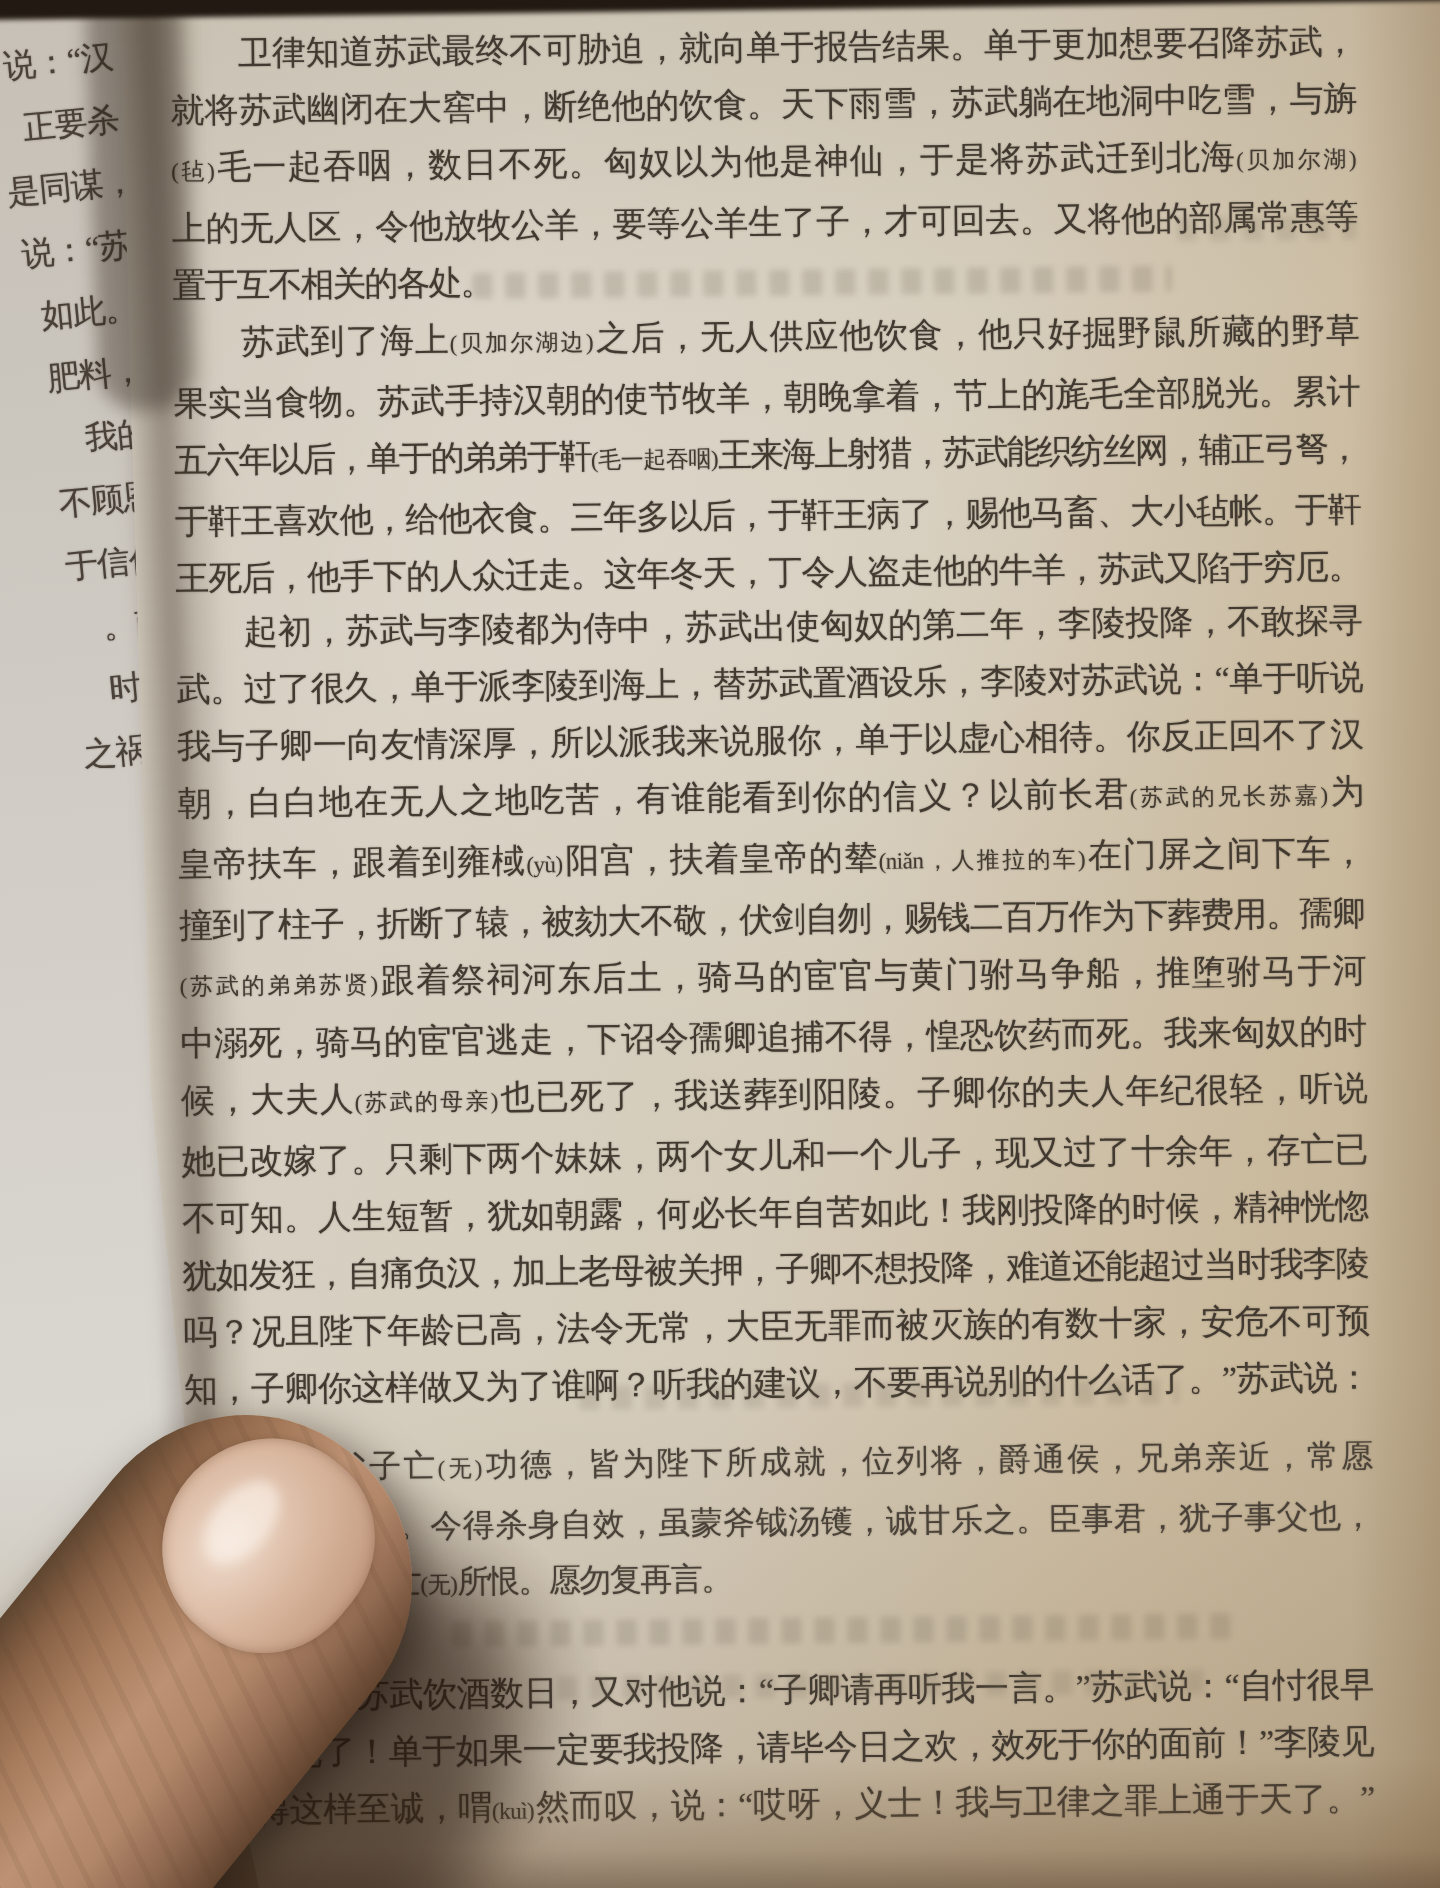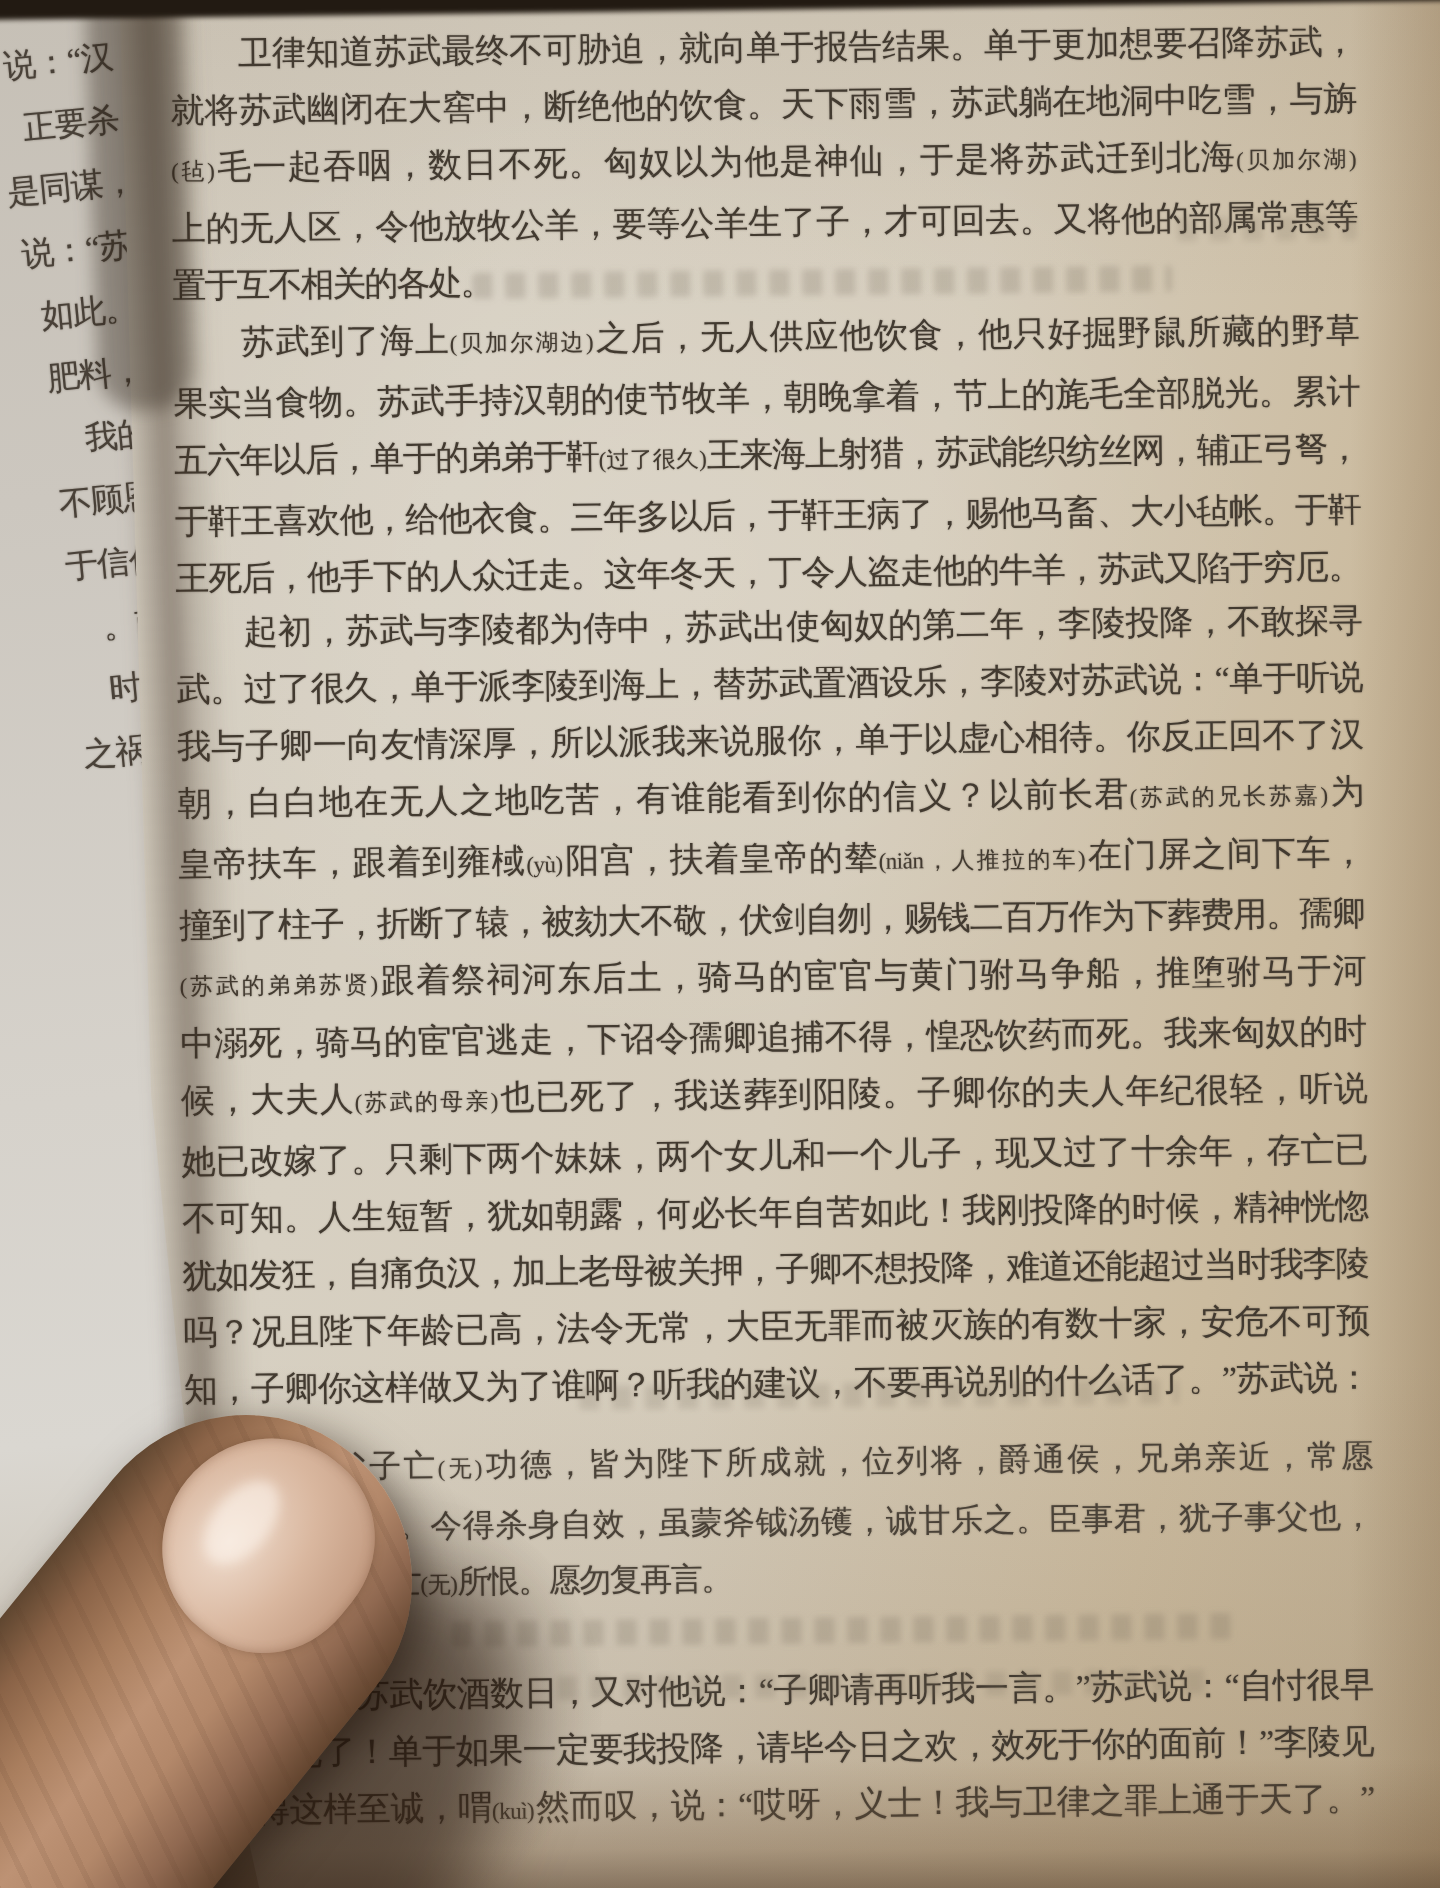--- a/index.html
+++ b/index.html
@@ -82,21 +82,21 @@
       <div class="line indent">卫律知道苏武最终不可胁迫，就向单于报告结果。单于更加想要召降苏武，</div>
       <div class="line">就将苏武幽闭在大窖中，断绝他的饮食。天下雨雪，苏武躺在地洞中吃雪，与旃</div>
       <div class="line"><span class="ann">(毡)</span>毛一起吞咽，数日不死。匈奴以为他是神仙，于是将苏武迁到北海<span class="ann">(贝加尔湖)</span></div>
       <div class="line">上的无人区，令他放牧公羊，要等公羊生了子，才可回去。又将他的部属常惠等</div>
       <div class="line short">置于互不相关的各处。</div>
     </div>
 
     <div class="para p2">
       <div class="line indent">苏武到了海上<span class="ann">(贝加尔湖边)</span>之后，无人供应他饮食，他只好掘野鼠所藏的野草</div>
       <div class="line">果实当食物。苏武手持汉朝的使节牧羊，朝晚拿着，节上的旄毛全部脱光。累计</div>
-      <div class="line">五六年以后，单于的弟弟于靬<span class="ann">(过了很久)</span>王来海上射猎，苏武能织纺丝网，辅正弓弩，</div>
+      <div class="line">五六年以后，单于的弟弟于靬<span class="ann">(毛一起吞咽)</span>王来海上射猎，苏武能织纺丝网，辅正弓弩，</div>
       <div class="line">于靬王喜欢他，给他衣食。三年多以后，于靬王病了，赐他马畜、大小毡帐。于靬</div>
       <div class="line">王死后，他手下的人众迁走。这年冬天，丁令人盗走他的牛羊，苏武又陷于穷厄。</div>
     </div>
 
     <div class="para p3">
       <div class="line indent">起初，苏武与李陵都为侍中，苏武出使匈奴的第二年，李陵投降，不敢探寻</div>
       <div class="line">武。过了很久，单于派李陵到海上，替苏武置酒设乐，李陵对苏武说：“单于听说</div>
       <div class="line">我与子卿一向友情深厚，所以派我来说服你，单于以虚心相待。你反正回不了汉</div>
       <div class="line">朝，白白地在无人之地吃苦，有谁能看到你的信义？以前长君<span class="ann">(苏武的兄长苏嘉)</span>为</div>
       <div class="line">皇帝扶车，跟着到雍棫<span class="ann">(yù)</span>阳宫，扶着皇帝的辇<span class="ann">(niǎn，人推拉的车)</span>在门屏之间下车，</div>

